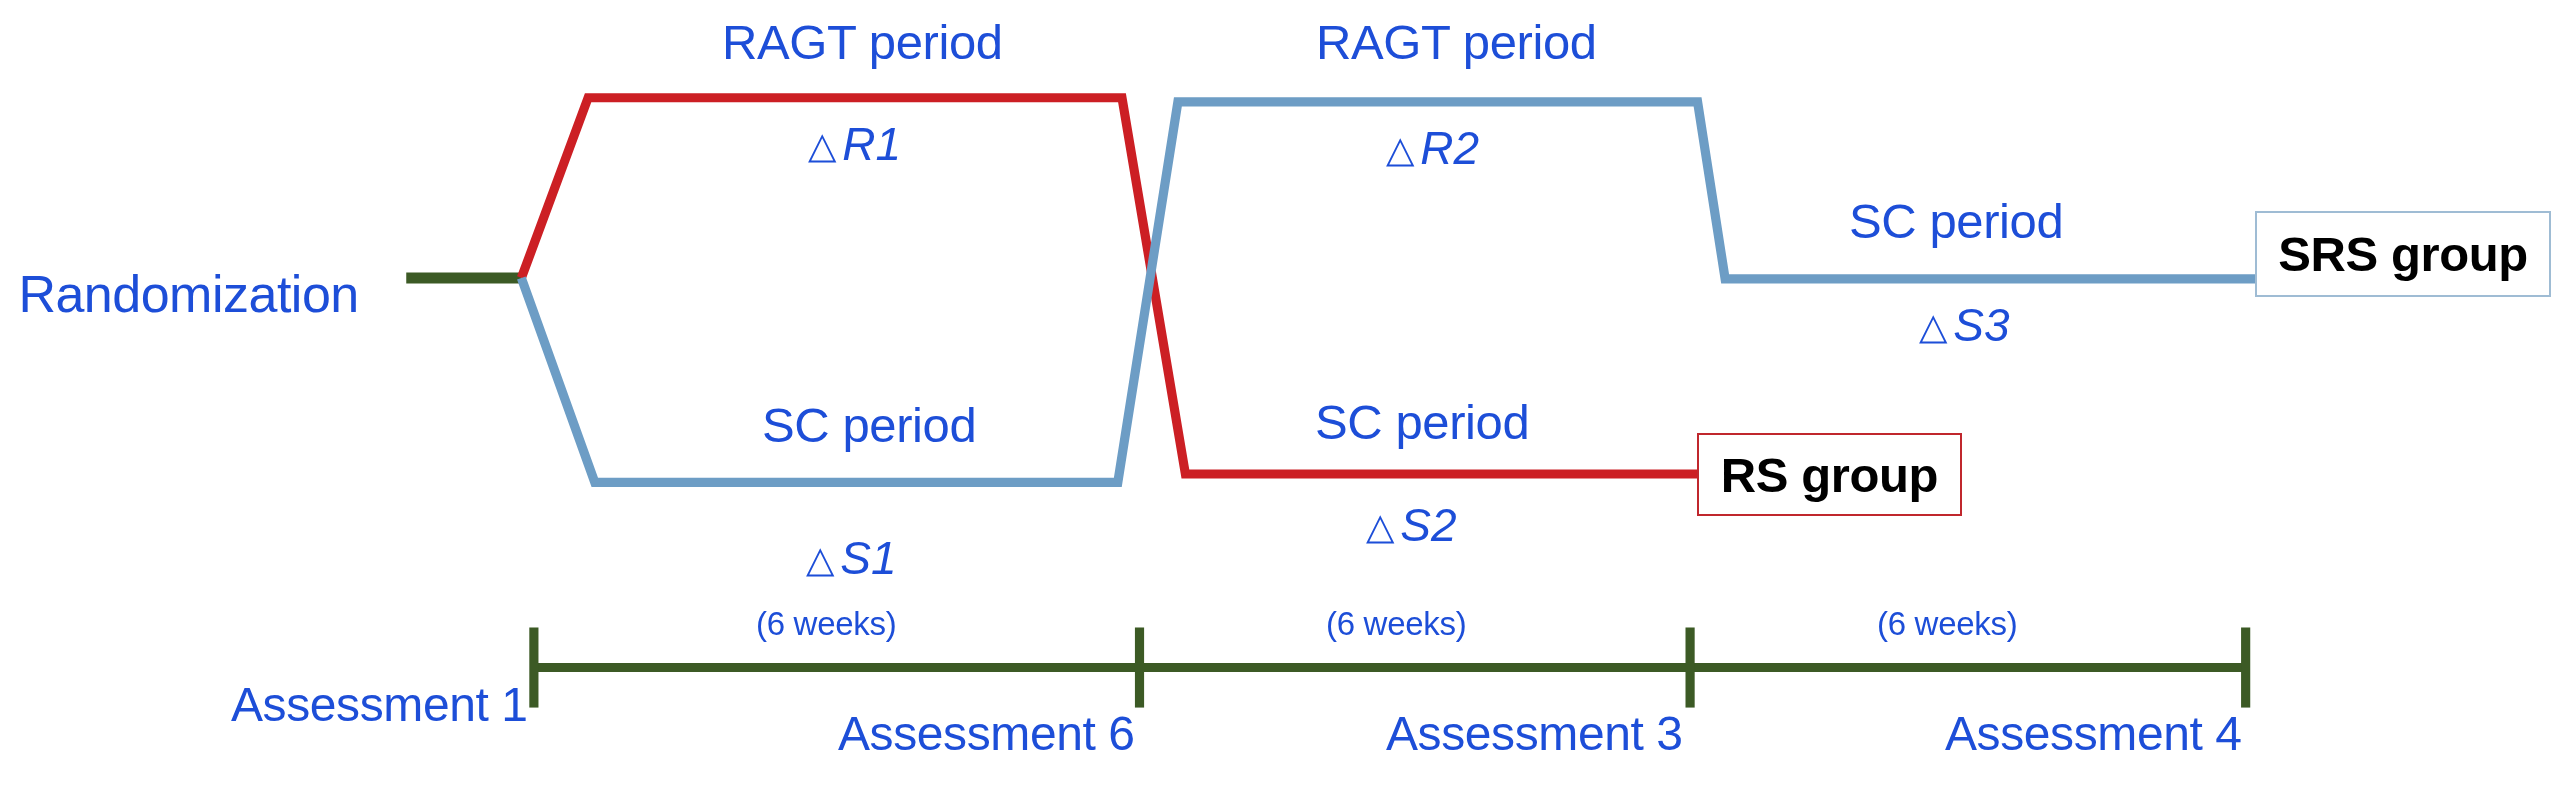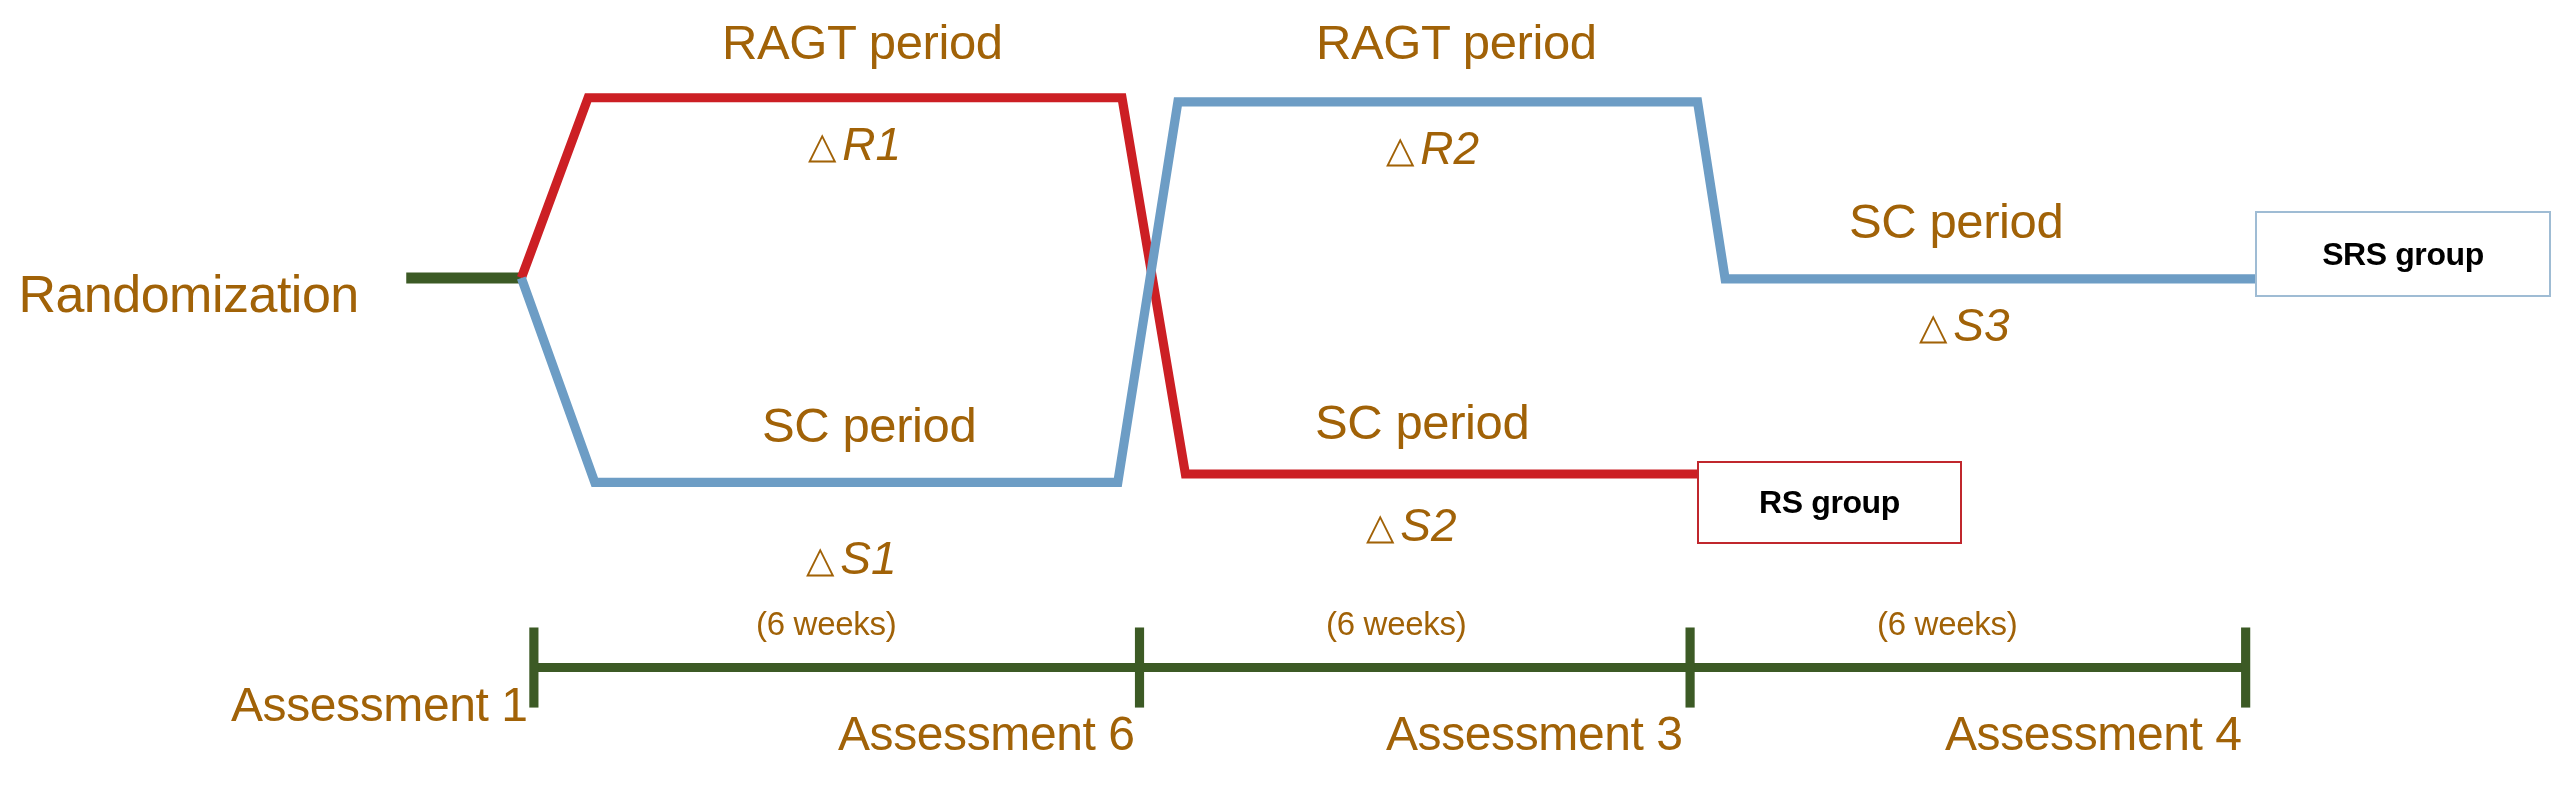--- a/index.html
+++ b/index.html
@@ -21,21 +21,21 @@
   }
   #flow-svg {
     position: absolute;
     left: 0;
     top: 0;
     width: 2576px;
     height: 797px;
   }
   .lbl {
     position: absolute;
-    color: #a16207;
+    color: #1d4ed8;
     white-space: nowrap;
     line-height: 1;
   }
   .period-label {
     font-size: 49px;
     letter-spacing: -0.4px;
   }
   .delta-label {
     font-size: 46px;
     font-style: italic;
@@ -59,21 +59,21 @@
     font-size: 48px;
     letter-spacing: -0.4px;
   }
   .group-box {
     position: absolute;
     display: flex;
     align-items: center;
     justify-content: center;
     background: #ffffff;
     box-sizing: border-box;
-    font-size: 32px;
+    font-size: 49px;
     font-weight: bold;
     color: #000000;
     letter-spacing: -0.4px;
   }
   #srs-group-box {
     border: 2.5px solid #9fbcd4;
   }
   #rs-group-box {
     border: 2.5px solid #c0272d;
   }
@@ -122,21 +122,21 @@
 
   <div class="lbl period-label" style="left:1315px; top:398px;">SC period</div>
   <div class="lbl delta-label" style="left:1366px; top:502px;">
     <span class="tri">△</span><span>S2</span>
   </div>
 
   <div class="group-box" id="srs-group-box" style="left:2255px; top:211px; width:296px; height:86px;">
     <span>SRS group</span>
   </div>
 
-  <div class="group-box" id="rs-group-box" style="left:1697px; top:433px; width:265px; height:83px;margin-top:28px;">
+  <div class="group-box" id="rs-group-box" style="left:1697px; top:433px; width:265px; height:83px;">
     <span>RS group</span>
   </div>
 
   <div class="lbl weeks-label" style="left:756px; top:607px;">(6 weeks)</div>
   <div class="lbl weeks-label" style="left:1326px; top:607px;">(6 weeks)</div>
   <div class="lbl weeks-label" style="left:1877px; top:607px;">(6 weeks)</div>
 
   <div class="lbl assessment-label" style="left:231px; top:681px;">Assessment 1</div>
   <div class="lbl assessment-label" style="left:838px; top:710px;">Assessment 6</div>
   <div class="lbl assessment-label" style="left:1386px; top:710px;">Assessment 3</div>

